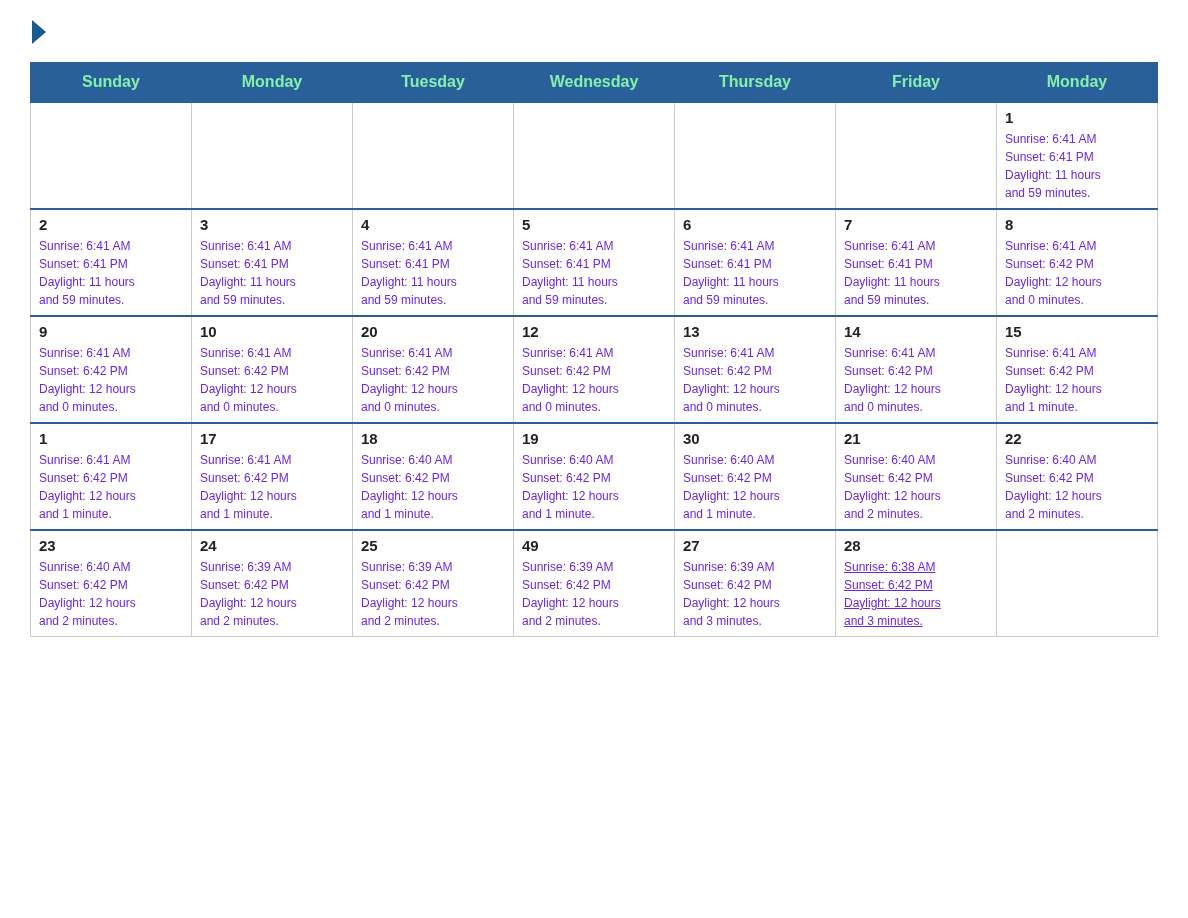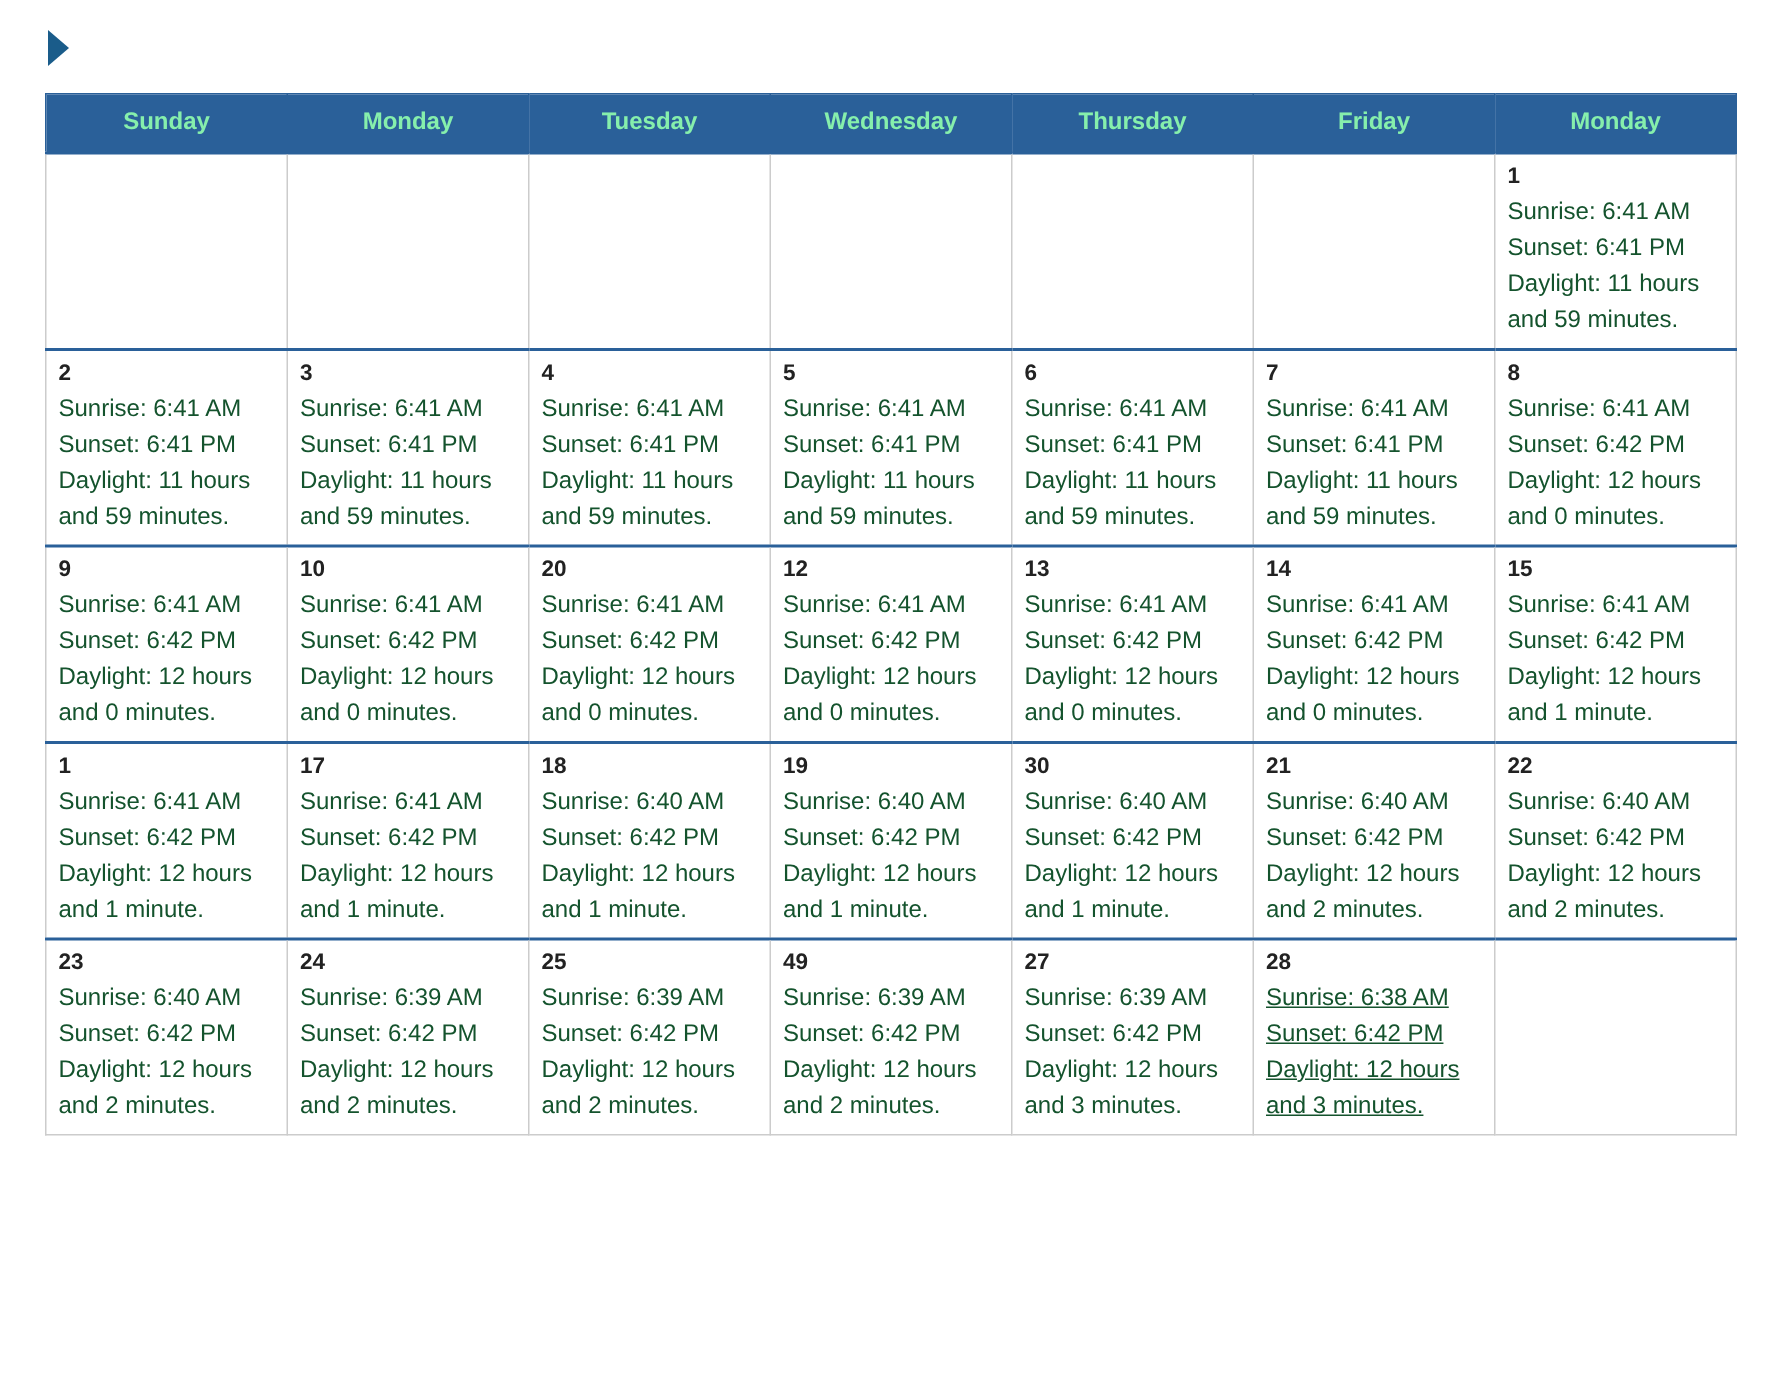--- a/index.html
+++ b/index.html
@@ -81,22 +81,22 @@
       background: #fff;
     }
     .day-number {
       font-size: 15px;
       font-weight: bold;
       color: #222;
       display: block;
       margin-bottom: 4px;
     }
     .day-info {
-      font-size: 16px;
-      color: #14532d;
+      font-size: 12px;
+      color: #6d28d9;
       line-height: 1.5;
     }
     .empty-cell {
       background: #f9f9f9;
     }
     .calendar tr td:first-child {
       border-left: 1px solid #ccc;
     }
   </style>
 </head>

